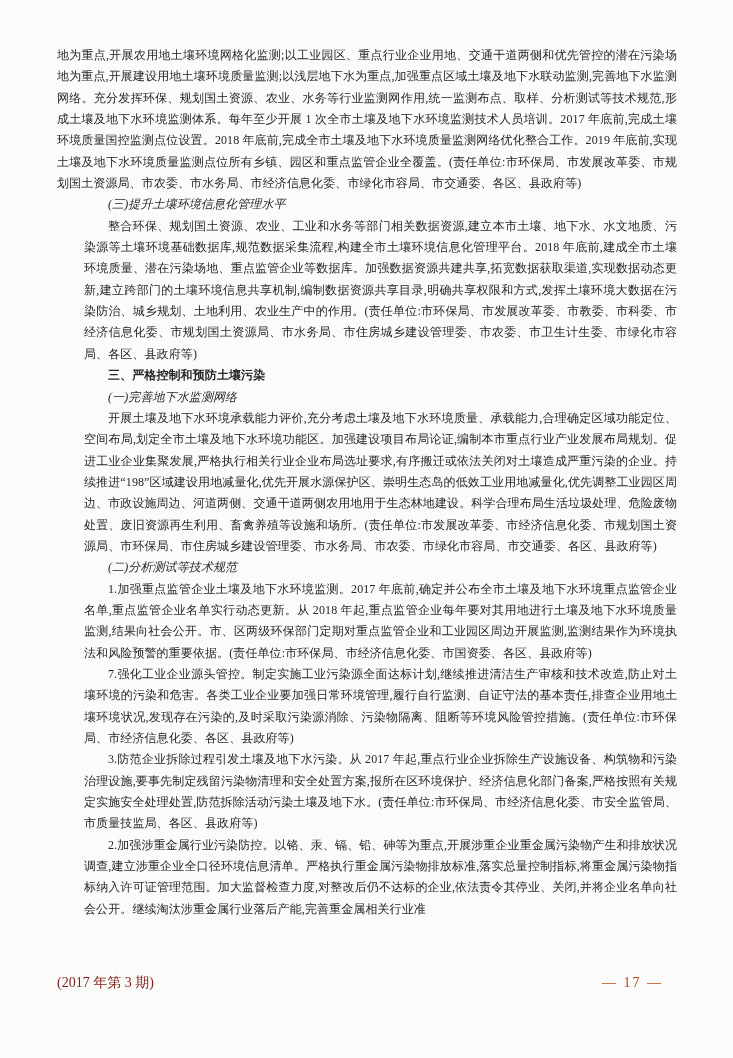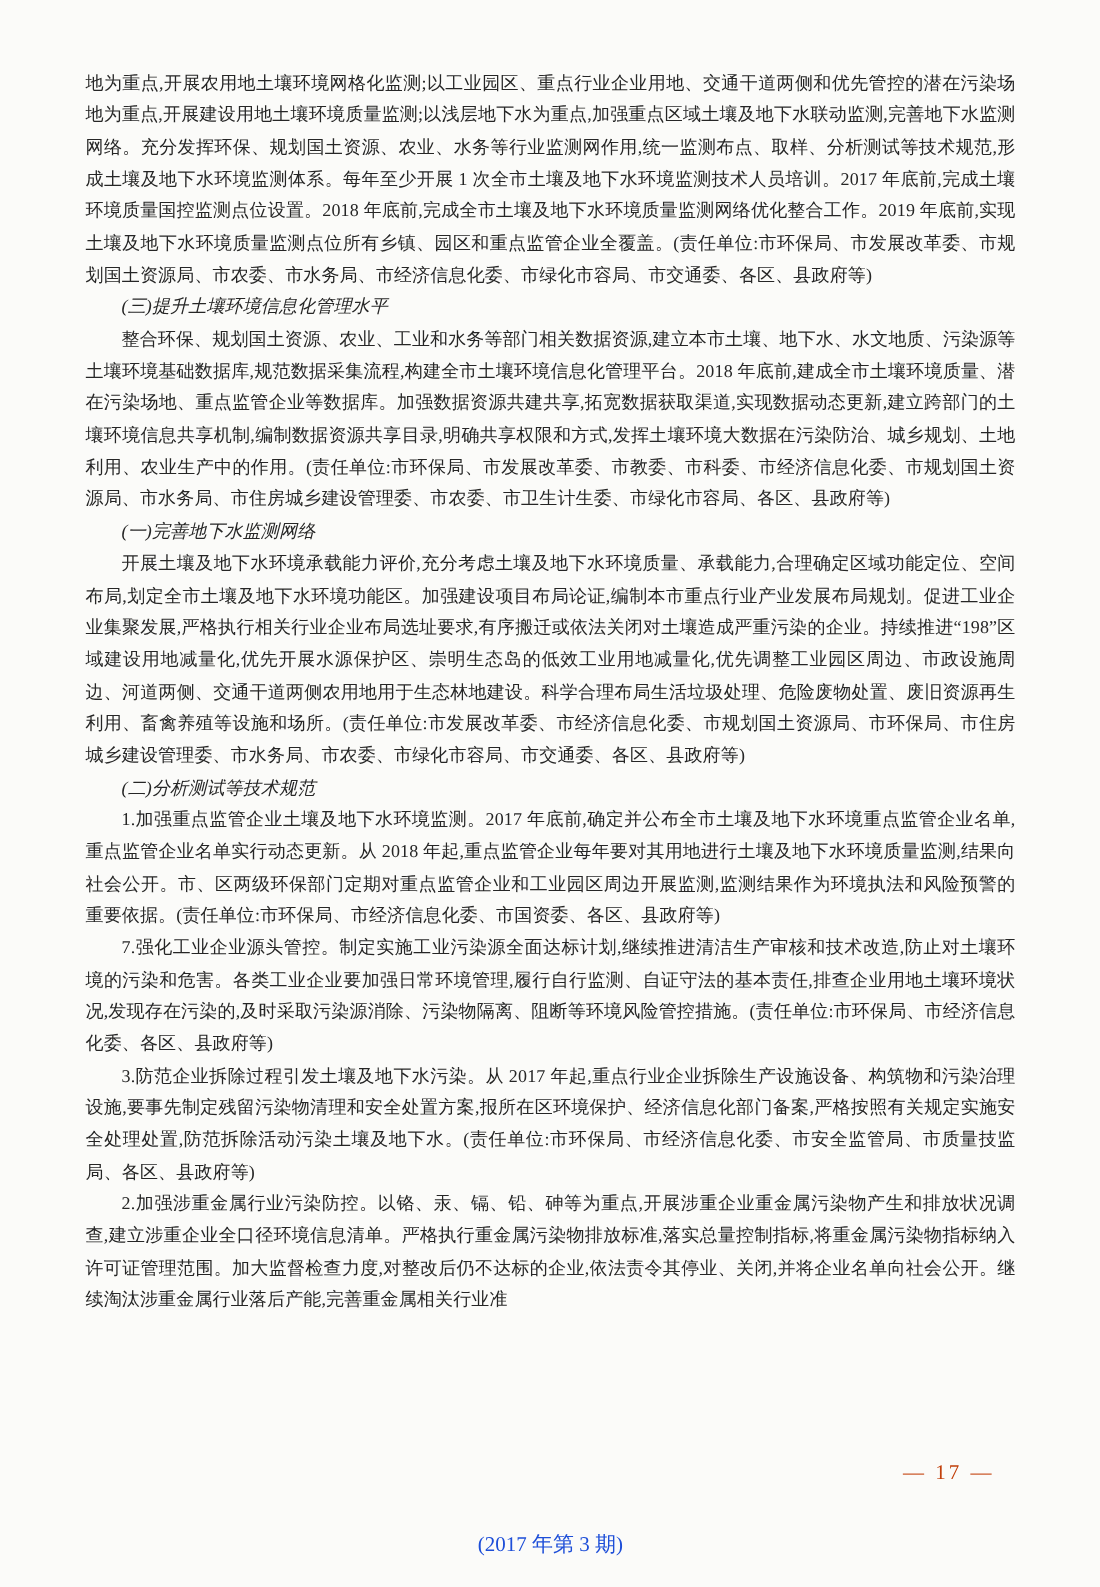--- a/index.html
+++ b/index.html
@@ -26,20 +26,21 @@
     line-height: 21.35px;
     letter-spacing: 0.1px;
     text-align: justify;
   }
   .para {
     margin: 0;
     text-align: justify;
   }
   .para.indent {
     text-indent: 2em;
+    margin-left: 27px;
   }
   .para.bold-heading {
     font-family: "Liberation Sans", "DejaVu Sans", sans-serif;
     font-weight: bold;
   }
   .para.kai-subheading {
     font-style: italic;
   }
   .footer {
     position: absolute;
@@ -47,40 +48,39 @@
     top: 972px;
     width: 620px;
     height: 22px;
     font-size: 14px;
     line-height: 22px;
   }
   .footer-issue {
     position: absolute;
     left: 0;
     width: 100%;
-    text-align: center;
-    color: #1d4ed8;
-    margin-top: 48px;
+    color: #7f1d1d;
   }
   .footer-page {
     position: absolute;
     right: 14px;
     top: 0;
     color: #c2410c;
     letter-spacing: 2px;
   }
 </style>
 </head>
 <body>
 
 <div class="page">
   <div class="text-block" id="paragraphs">
       <p class="para body">地为重点,开展农用地土壤环境网格化监测;以工业园区、重点行业企业用地、交通干道两侧和优先管控的潜在污染场地为重点,开展建设用地土壤环境质量监测;以浅层地下水为重点,加强重点区域土壤及地下水联动监测,完善地下水监测网络。充分发挥环保、规划国土资源、农业、水务等行业监测网作用,统一监测布点、取样、分析测试等技术规范,形成土壤及地下水环境监测体系。每年至少开展 1 次全市土壤及地下水环境监测技术人员培训。2017 年底前,完成土壤环境质量国控监测点位设置。2018 年底前,完成全市土壤及地下水环境质量监测网络优化整合工作。2019 年底前,实现土壤及地下水环境质量监测点位所有乡镇、园区和重点监管企业全覆盖。(责任单位:市环保局、市发展改革委、市规划国土资源局、市农委、市水务局、市经济信息化委、市绿化市容局、市交通委、各区、县政府等)</p>
       <p class="para kai-subheading indent">(三)提升土壤环境信息化管理水平</p>
       <p class="para body indent">整合环保、规划国土资源、农业、工业和水务等部门相关数据资源,建立本市土壤、地下水、水文地质、污染源等土壤环境基础数据库,规范数据采集流程,构建全市土壤环境信息化管理平台。2018 年底前,建成全市土壤环境质量、潜在污染场地、重点监管企业等数据库。加强数据资源共建共享,拓宽数据获取渠道,实现数据动态更新,建立跨部门的土壤环境信息共享机制,编制数据资源共享目录,明确共享权限和方式,发挥土壤环境大数据在污染防治、城乡规划、土地利用、农业生产中的作用。(责任单位:市环保局、市发展改革委、市教委、市科委、市经济信息化委、市规划国土资源局、市水务局、市住房城乡建设管理委、市农委、市卫生计生委、市绿化市容局、各区、县政府等)</p>
+      <p class="para bold-heading indent">三、严格控制和预防土壤污染</p>
       <p class="para kai-subheading indent">(一)完善地下水监测网络</p>
       <p class="para body indent">开展土壤及地下水环境承载能力评价,充分考虑土壤及地下水环境质量、承载能力,合理确定区域功能定位、空间布局,划定全市土壤及地下水环境功能区。加强建设项目布局论证,编制本市重点行业产业发展布局规划。促进工业企业集聚发展,严格执行相关行业企业布局选址要求,有序搬迁或依法关闭对土壤造成严重污染的企业。持续推进“198”区域建设用地减量化,优先开展水源保护区、崇明生态岛的低效工业用地减量化,优先调整工业园区周边、市政设施周边、河道两侧、交通干道两侧农用地用于生态林地建设。科学合理布局生活垃圾处理、危险废物处置、废旧资源再生利用、畜禽养殖等设施和场所。(责任单位:市发展改革委、市经济信息化委、市规划国土资源局、市环保局、市住房城乡建设管理委、市水务局、市农委、市绿化市容局、市交通委、各区、县政府等)</p>
       <p class="para kai-subheading indent">(二)分析测试等技术规范</p>
       <p class="para body indent">1.加强重点监管企业土壤及地下水环境监测。2017 年底前,确定并公布全市土壤及地下水环境重点监管企业名单,重点监管企业名单实行动态更新。从 2018 年起,重点监管企业每年要对其用地进行土壤及地下水环境质量监测,结果向社会公开。市、区两级环保部门定期对重点监管企业和工业园区周边开展监测,监测结果作为环境执法和风险预警的重要依据。(责任单位:市环保局、市经济信息化委、市国资委、各区、县政府等)</p>
       <p class="para body indent">7.强化工业企业源头管控。制定实施工业污染源全面达标计划,继续推进清洁生产审核和技术改造,防止对土壤环境的污染和危害。各类工业企业要加强日常环境管理,履行自行监测、自证守法的基本责任,排查企业用地土壤环境状况,发现存在污染的,及时采取污染源消除、污染物隔离、阻断等环境风险管控措施。(责任单位:市环保局、市经济信息化委、各区、县政府等)</p>
       <p class="para body indent">3.防范企业拆除过程引发土壤及地下水污染。从 2017 年起,重点行业企业拆除生产设施设备、构筑物和污染治理设施,要事先制定残留污染物清理和安全处置方案,报所在区环境保护、经济信息化部门备案,严格按照有关规定实施安全处理处置,防范拆除活动污染土壤及地下水。(责任单位:市环保局、市经济信息化委、市安全监管局、市质量技监局、各区、县政府等)</p>
       <p class="para body indent">2.加强涉重金属行业污染防控。以铬、汞、镉、铅、砷等为重点,开展涉重企业重金属污染物产生和排放状况调查,建立涉重企业全口径环境信息清单。严格执行重金属污染物排放标准,落实总量控制指标,将重金属污染物指标纳入许可证管理范围。加大监督检查力度,对整改后仍不达标的企业,依法责令其停业、关闭,并将企业名单向社会公开。继续淘汰涉重金属行业落后产能,完善重金属相关行业准</p>
     </div>
   <div class="footer">
     <span class="footer-issue">(2017 年第 3 期)</span>

